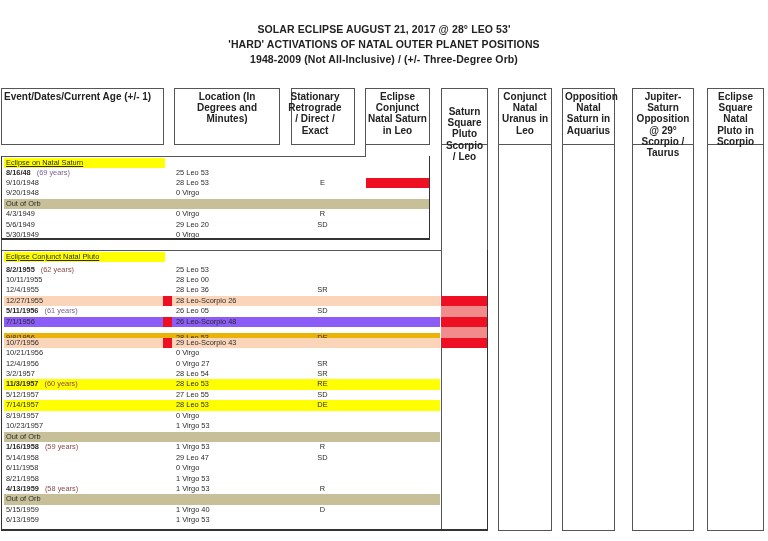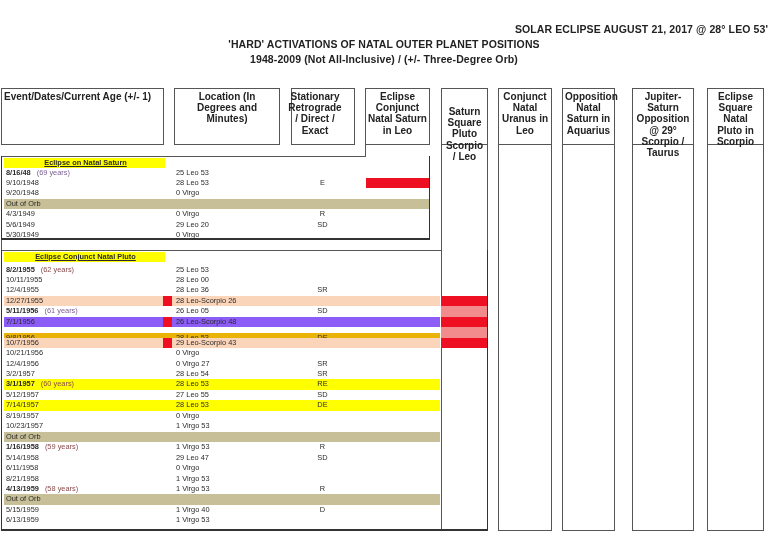--- a/index.html
+++ b/index.html
@@ -1,35 +1,35 @@
 <!DOCTYPE html>
 <html><head>
   <meta charset="utf-8">
   <style>
     html, body { margin: 0; padding: 0; background: #ffffff; }
     body { width: 768px; height: 541px; position: relative; overflow: hidden;
            font-family: "Liberation Sans", sans-serif; color: #1a1a1a; }
     .title { position: absolute; left: 0; width: 768px; text-align: center;
              font-weight: bold; font-size: 10.5px; color: #222; letter-spacing: 0.1px; }
-    .t1 { top: 23px; text-align: right; } .t2 { top: 38px; } .t3 { top: 53px; }
+    .t1 { top: 23px; } .t2 { top: 38px; } .t3 { top: 53px; }
     .box { position: absolute; border: 1px solid #555; box-sizing: border-box; }
     .thick { border-color: #333; }
     .hdr { position: absolute; font-size: 10px; font-weight: bold; color: #222;
            line-height: 11.2px; box-sizing: border-box; padding: 2px 2px; }
     .hdr.center { text-align: center; }
     .line { position: absolute; background: #555; }
     .row { position: absolute; left: 4px; height: 10.5px; font-size: 7.4px; line-height: 10.5px; color: #2a2a2a; }
     .fill { position: absolute; }
     .cell { position: absolute; top: 0; white-space: nowrap; }
     .c-date { left: 2px; text-align: right; }
     .c-loc { left: 172px; }
     .c-stat { left: 287px; width: 63px; text-align: center; }
     .bold { font-weight: bold; }
     .age { font-weight: normal; margin-left: 6px; }
-    .section-title { text-decoration: underline; font-weight: bold; text-align: center; }
+    .section-title { text-decoration: underline; font-weight: normal; }
   </style>
 </head>
 <body>
 
 <div class="title t1">SOLAR ECLIPSE AUGUST 21, 2017 @ 28° LEO 53'</div>
 <div class="title t2">'HARD' ACTIVATIONS OF NATAL OUTER PLANET POSITIONS</div>
 <div class="title t3">1948-2009 (Not All-Inclusive)  /  (+/- Three-Degree Orb)</div>
 
 <div class="box" style="left:1px;top:88px;width:163px;height:57px;"></div>
 <div class="hdr" style="left:2px;top:89px;width:160px;">Event/Dates/Current Age (+/- 1)</div>
@@ -172,21 +172,21 @@
       <span class="cell c-date"><span>12/4/1956</span></span>
       <span class="cell c-loc">0 Virgo 27</span>
       <span class="cell c-stat">SR</span>
     </div>
     <div class="row" style="top: 369px; width: 436px;">
       <span class="cell c-date"><span>3/2/1957</span></span>
       <span class="cell c-loc">28 Leo 54</span>
       <span class="cell c-stat">SR</span>
     </div>
     <div class="row" style="top: 379.45px; width: 436px; background: rgb(255, 255, 0);">
-      <span class="cell c-date bold"><span>3/1/1957</span><span class="age" style="color: rgb(138, 74, 74);">(60 years)</span></span>
+      <span class="cell c-date bold"><span>11/3/1957</span><span class="age" style="color: rgb(138, 74, 74);">(60 years)</span></span>
       <span class="cell c-loc">28 Leo 53</span>
       <span class="cell c-stat">RE</span>
     </div>
     <div class="row" style="top: 389.9px; width: 436px;">
       <span class="cell c-date"><span>5/12/1957</span></span>
       <span class="cell c-loc">27 Leo 55</span>
       <span class="cell c-stat">SD</span>
     </div>
     <div class="row" style="top: 400.35px; width: 436px; background: rgb(255, 255, 0);">
       <span class="cell c-date"><span>7/14/1957</span></span>

